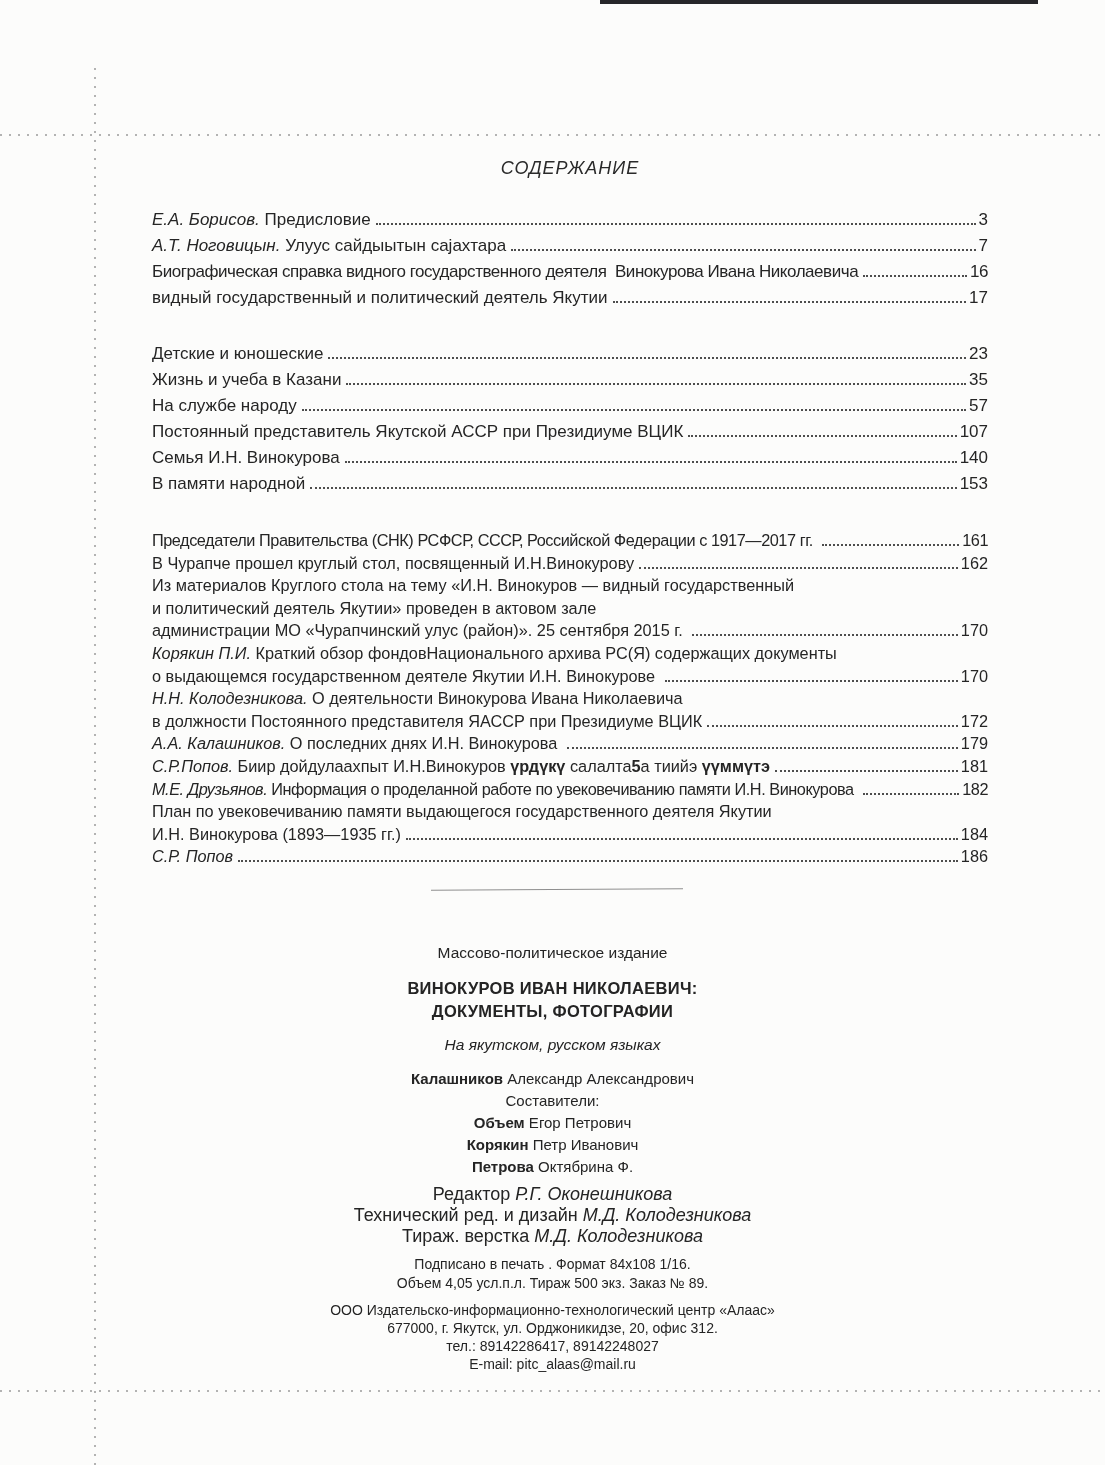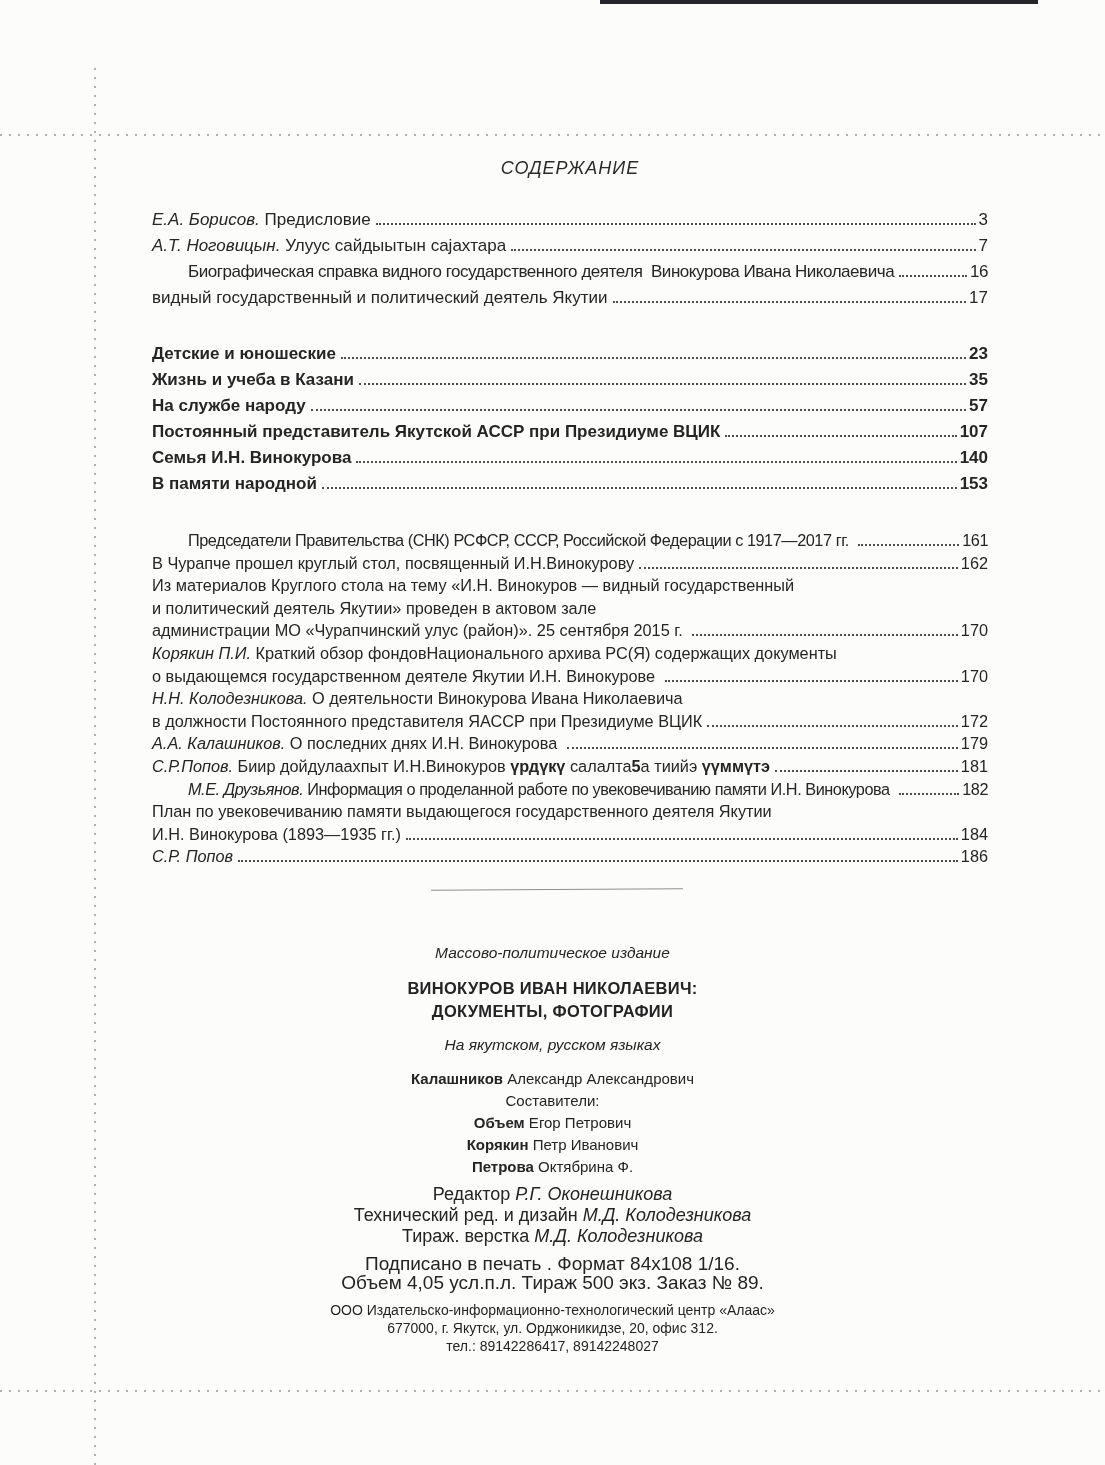--- a/index.html
+++ b/index.html
@@ -23,34 +23,34 @@
     font-style:italic;letter-spacing:1px;color:#2a2a2a;
   }
   .toc{margin-top:28px;}
   .tl{display:flex;align-items:baseline;white-space:pre;font-size:17px;line-height:26px;color:#252525;}
   .g3 .tl{font-size:16.3px;line-height:22.6px;}
   .leader{flex:1 1 auto;min-width:12px;border-bottom:2px dotted #4d4d4d;margin:0 3px 4px 5px;}
   .nopg .leader{visibility:hidden;}
   .pg{flex:none;}
   .au{font-style:italic;}
   .b{font-weight:bold;}
-  .tight{letter-spacing:-0.45px;margin-left:36px;}
+  .tight{letter-spacing:-0.45px;}
   .g2{margin-top:30px;}
-  .g2 .tl{font-weight:bold;}
+  .g2 .tl{font-weight:normal;}
   .g3{margin-top:32px;}
 
   .colophon{position:absolute;left:0;top:889px;width:1105px;text-align:center;color:#242424;}
   .divider{width:252px;height:1px;background:#8f8f8f;margin:0 auto;transform:translateX(4px) rotate(-0.3deg);}
-  .edition{margin-top:54px;font-style:italic;font-size:15.5px;line-height:18px;}
+  .edition{margin-top:54px;font-size:15.5px;line-height:18px;}
   .btitle{margin-top:15px;font-weight:bold;font-size:16.5px;line-height:23px;letter-spacing:.3px;}
   .langs{margin-top:13px;font-style:italic;font-size:15.5px;line-height:18px;}
   .compilers{margin-top:14px;font-size:15px;line-height:22px;}
   .editors{margin-top:6px;font-size:18px;line-height:21px;}
   .editors .nm{font-style:italic;}
-  .printinfo{margin-top:8px;font-size:19px;line-height:18.5px;}
+  .printinfo{margin-top:8px;font-size:14px;line-height:18.5px;}
   .publisher{margin-top:9px;font-size:14px;line-height:18px;}
 </style>
 </head>
 <body>
 
 <div class="topbar"></div>
 <div class="crop-h top"></div>
 <div class="crop-h bottom"></div>
 <div class="crop-v"></div>
 
@@ -113,14 +113,15 @@
     <div><span style="white-space:pre">Тираж. верстка </span><span class="nm">М.Д. Колодезникова</span></div>
   </div>
   <div class="printinfo">
     <div>Подписано в печать . Формат 84х108 1/16.</div>
     <div>Объем 4,05 усл.п.л. Тираж 500 экз. Заказ № 89.</div>
   </div>
   <div class="publisher">
     <div>ООО Издательско-информационно-технологический центр «Алаас»</div>
     <div>677000, г. Якутск, ул. Орджоникидзе, 20, офис 312.</div>
     <div>тел.: 89142286417, 89142248027</div>
+    <div>E-mail: pitc_alaas@mail.ru</div>
   </div>
 </div>
 
 </body></html>

